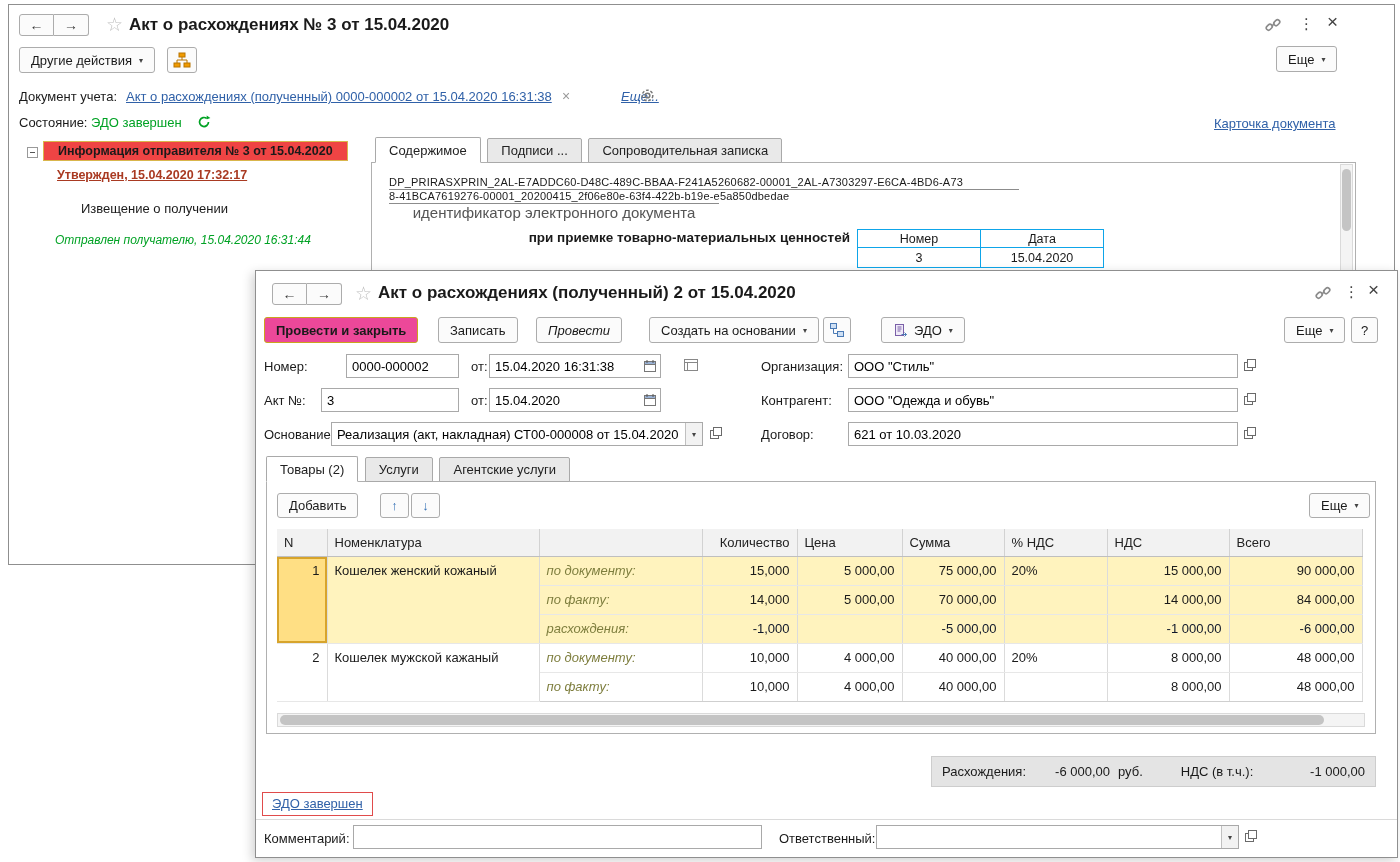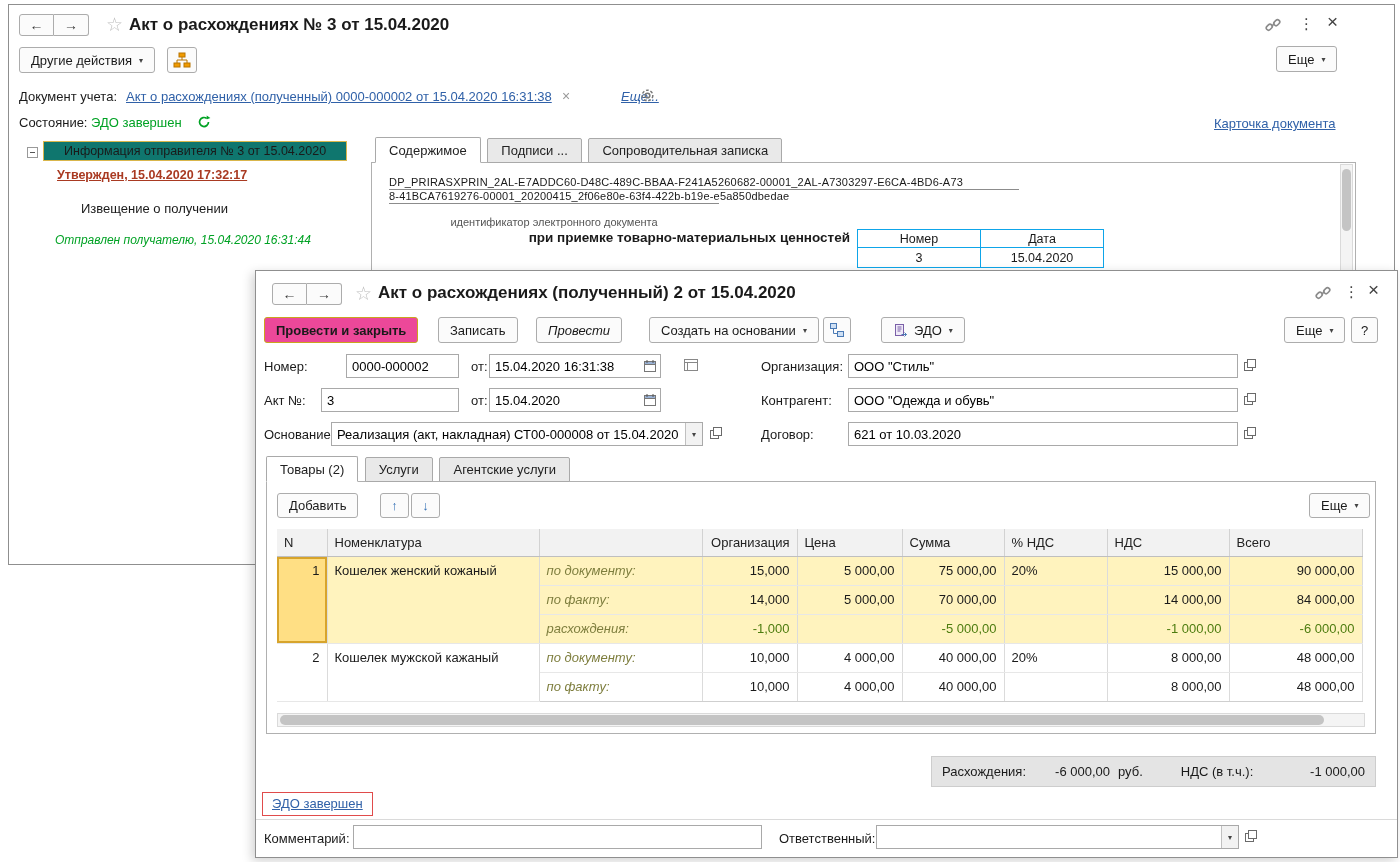--- a/index.html
+++ b/index.html
@@ -33,34 +33,34 @@
   .gtable{border-collapse:collapse;table-layout:fixed;font-size:13px}
   .gtable th{font-weight:400;text-align:left;background:#F2F2F2;border-right:1px solid #D2D2D2;border-bottom:1px solid #BFBFBF;height:27px;padding:0 7px;color:#222;white-space:nowrap;overflow:hidden}
   .gtable th.thr{text-align:right}
   .gtable td{border-right:1px solid #DBDBDB;border-bottom:1px solid #E7E7E7;height:29px;padding:0 7px;vertical-align:middle;overflow:hidden;white-space:nowrap}
   .gtable tr.gsep td{border-top:1px solid #C4C4C4}
   .gtable tr:last-child td{border-bottom:1px solid #CFCFCF}
   .gtable td.ncell{vertical-align:top;text-align:right;padding-top:6px}
   .gtable td.namecell{vertical-align:top;padding-top:6px}
   .gtable td.sub{font-style:italic;color:#7E7E3E}
   .gtable td.num{text-align:right}
-  .gtable td.ng{color:#4d7c0f}
+  .gtable td.ng{color:#0f172a}
   tr.y td{background:#FFF3BE}
   td.nsel{background:#FFDF84 !important;box-shadow:inset 0 0 0 2px #D7A42C}
   .vscroll{position:absolute;width:13px;background:#F4F4F4;border:1px solid #DADADA}
   .vthumb{position:absolute;left:1px;right:1px;background:#C4C4C4;border-radius:6px;cursor:pointer}
   .hscroll{position:absolute;height:14px;background:#F4F4F4;border:1px solid #DADADA}
   .hthumb{position:absolute;top:1px;bottom:1px;background:#C4C4C4;border-radius:6px;cursor:pointer}
   .totals{display:flex;align-items:center;background:#E4E4E4;border:1px solid #CDCDCD;font-size:13px;padding:0 10px}
   .edobox{position:absolute;border:1px solid #E04B4B;padding:3px 9px 4px;display:inline-block;background:#fff}
-  .treesel{position:absolute;background:#0f766e;border:1px solid #D9B64C;font-weight:400;font-size:12.5px;padding:2px 20px;white-space:nowrap;cursor:pointer}
+  .treesel{position:absolute;background:#ef4444;border:1px solid #D9B64C;font-weight:700;font-size:12.5px;padding:2px 14px;white-space:nowrap;cursor:pointer}
   .approved{position:absolute;font-weight:700;font-size:12.5px;color:#A93A22;text-decoration:underline;white-space:nowrap;cursor:pointer}
   .green{color:#00A224}
   .docid-line{border-bottom:1px solid #8C8C8C;font-size:11px;letter-spacing:.2px;padding-bottom:1px;white-space:nowrap}
-  .docid-cap{font-size:11px;color:#555;text-align:center;margin-top:12px}
+  .docid-cap{font-size:15px;color:#555;text-align:center;margin-top:0}
   .mini{border-collapse:collapse;font-size:12.5px;text-align:center}
   .mini th,.mini td{border:1px solid #0ea5e9;width:123px;font-weight:400}
   .mini th{height:18px;background:#fff}
   .mini td{height:20px}
   .acth{font-weight:700;font-size:13.5px;line-height:19px;text-align:right;white-space:nowrap}
   .sep{position:absolute;border-top:1px solid #DADADA;left:0;right:0}
 </style>
 </head>
 <body>
 
@@ -336,21 +336,21 @@
           <col style="width:102px">
           <col style="width:103px">
           <col style="width:122px">
           <col style="width:133px">
       </colgroup>
       <thead>
         <tr>
           <th>N</th>
           <th>Номенклатура</th>
           <th></th>
-          <th class="thr">Организация</th>
+          <th class="thr">Количество</th>
           <th>Цена</th>
           <th>Сумма</th>
           <th>% НДС</th>
           <th>НДС</th>
           <th>Всего</th>
         </tr>
       </thead>
       <tbody>
         <tr class="y">
           <td class="ncell nsel" rowspan="3">1</td>

